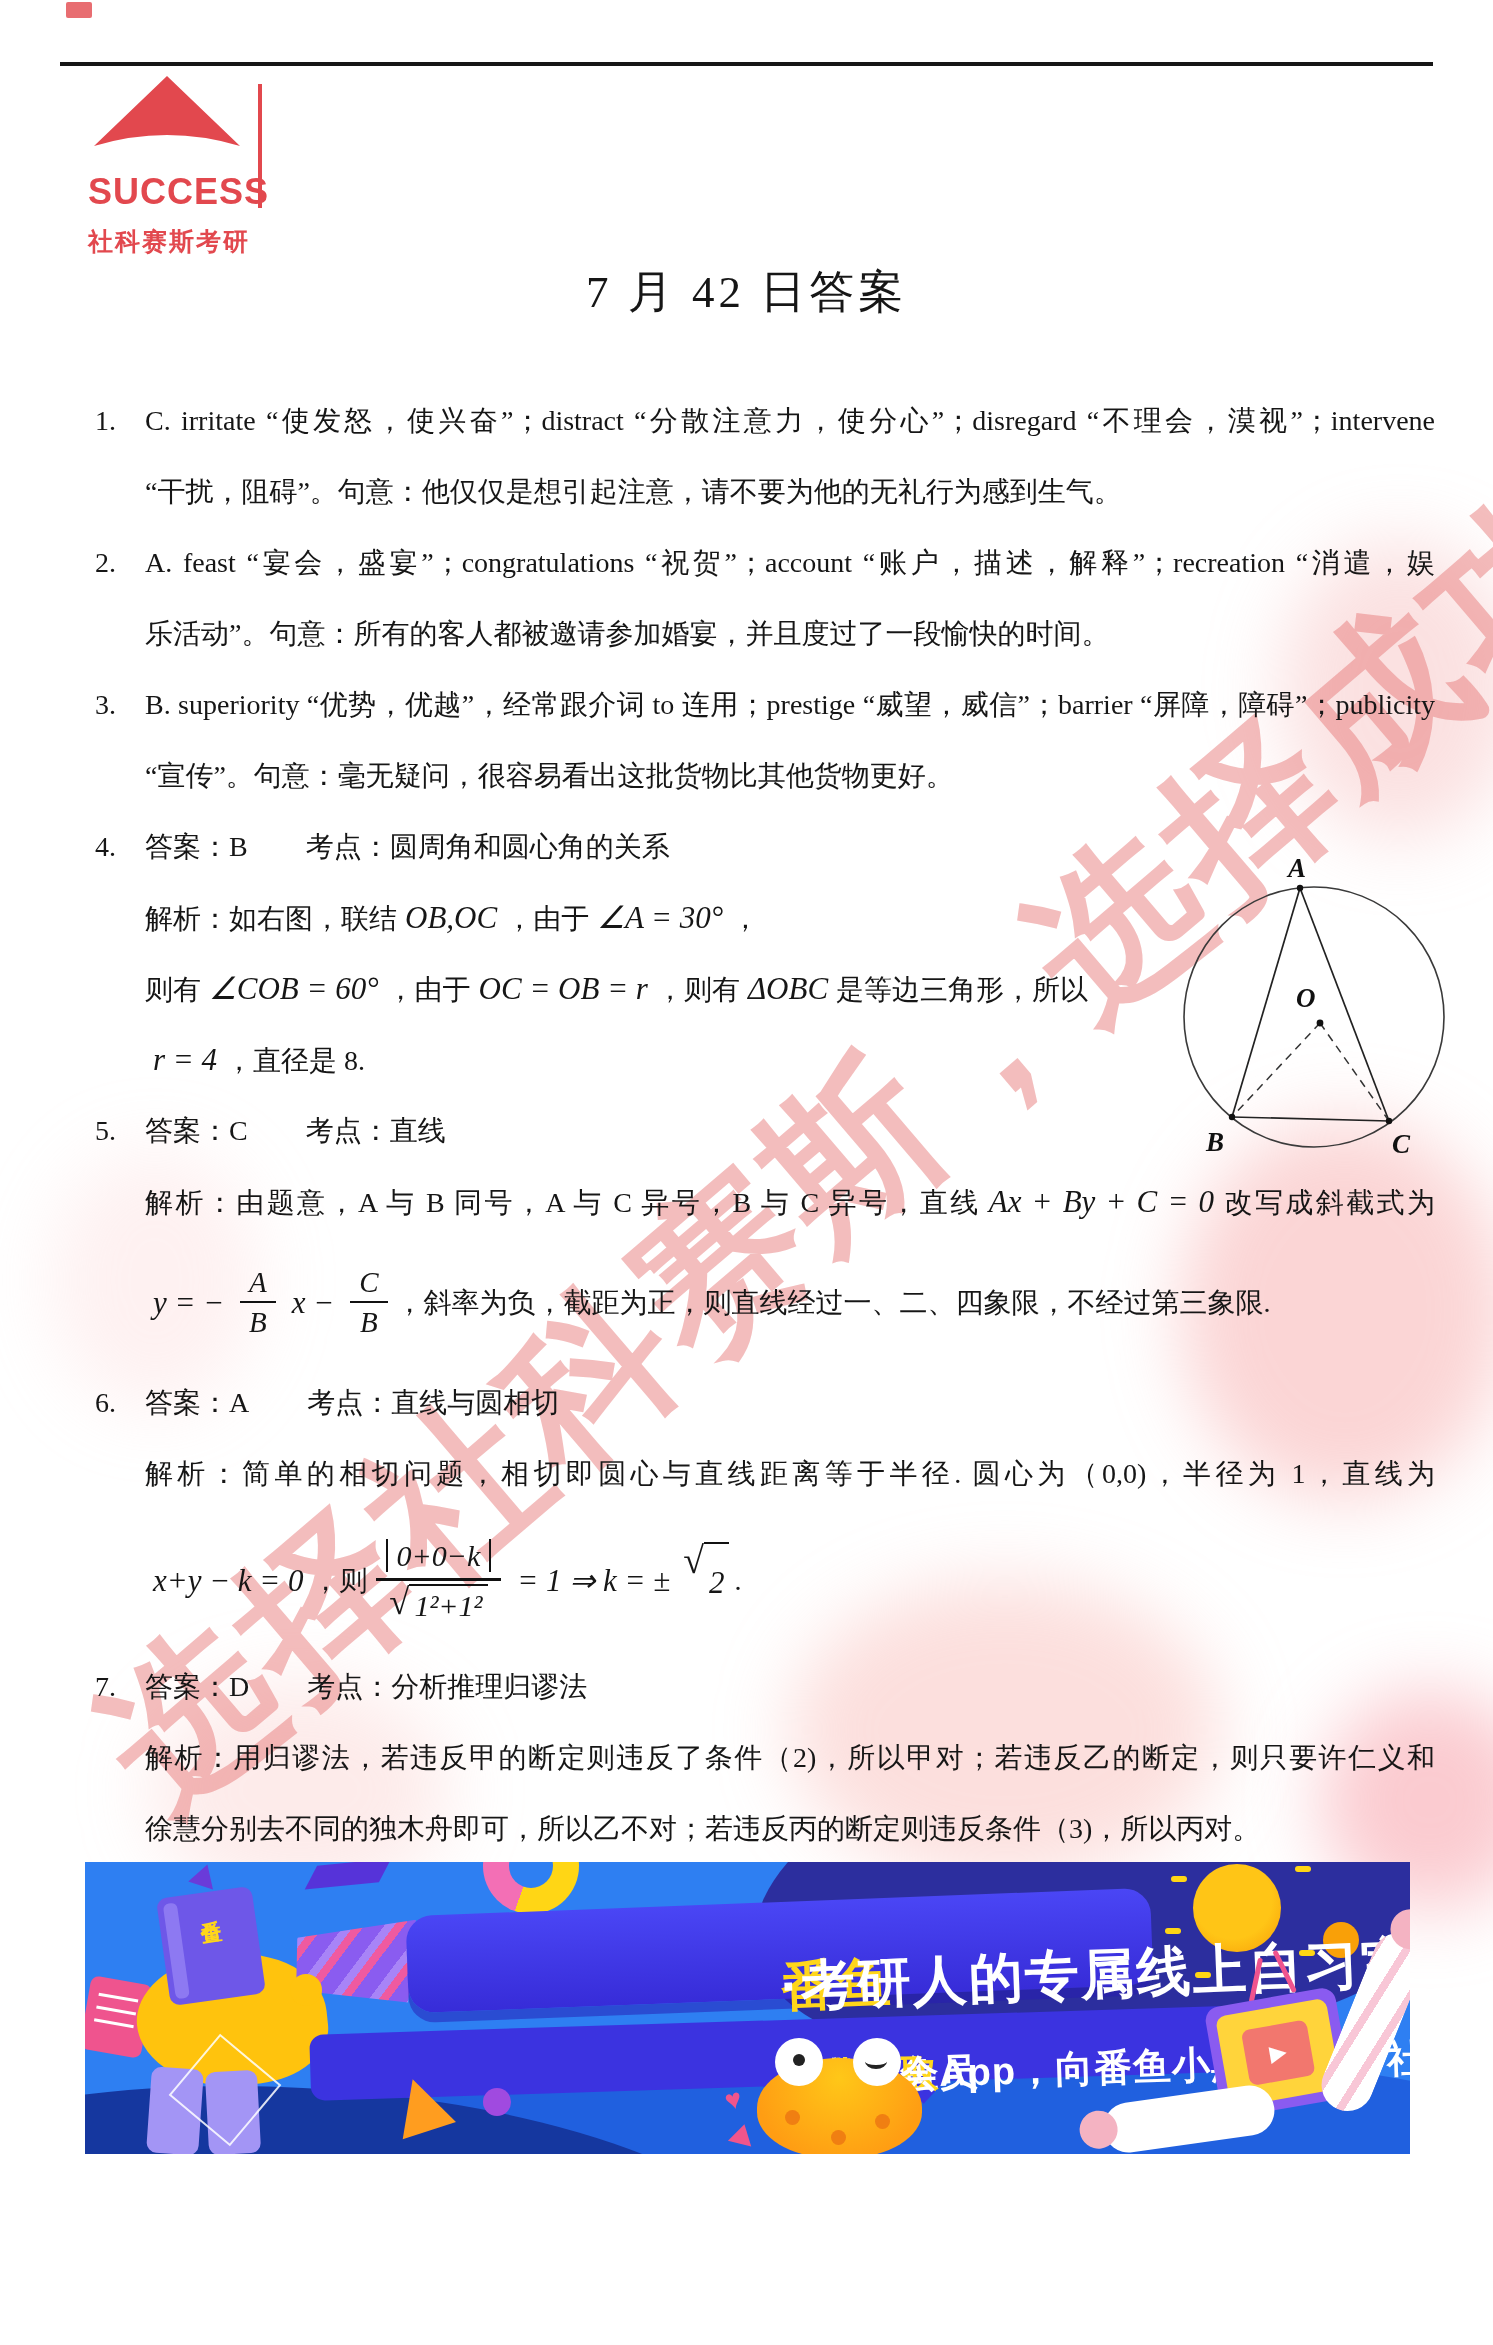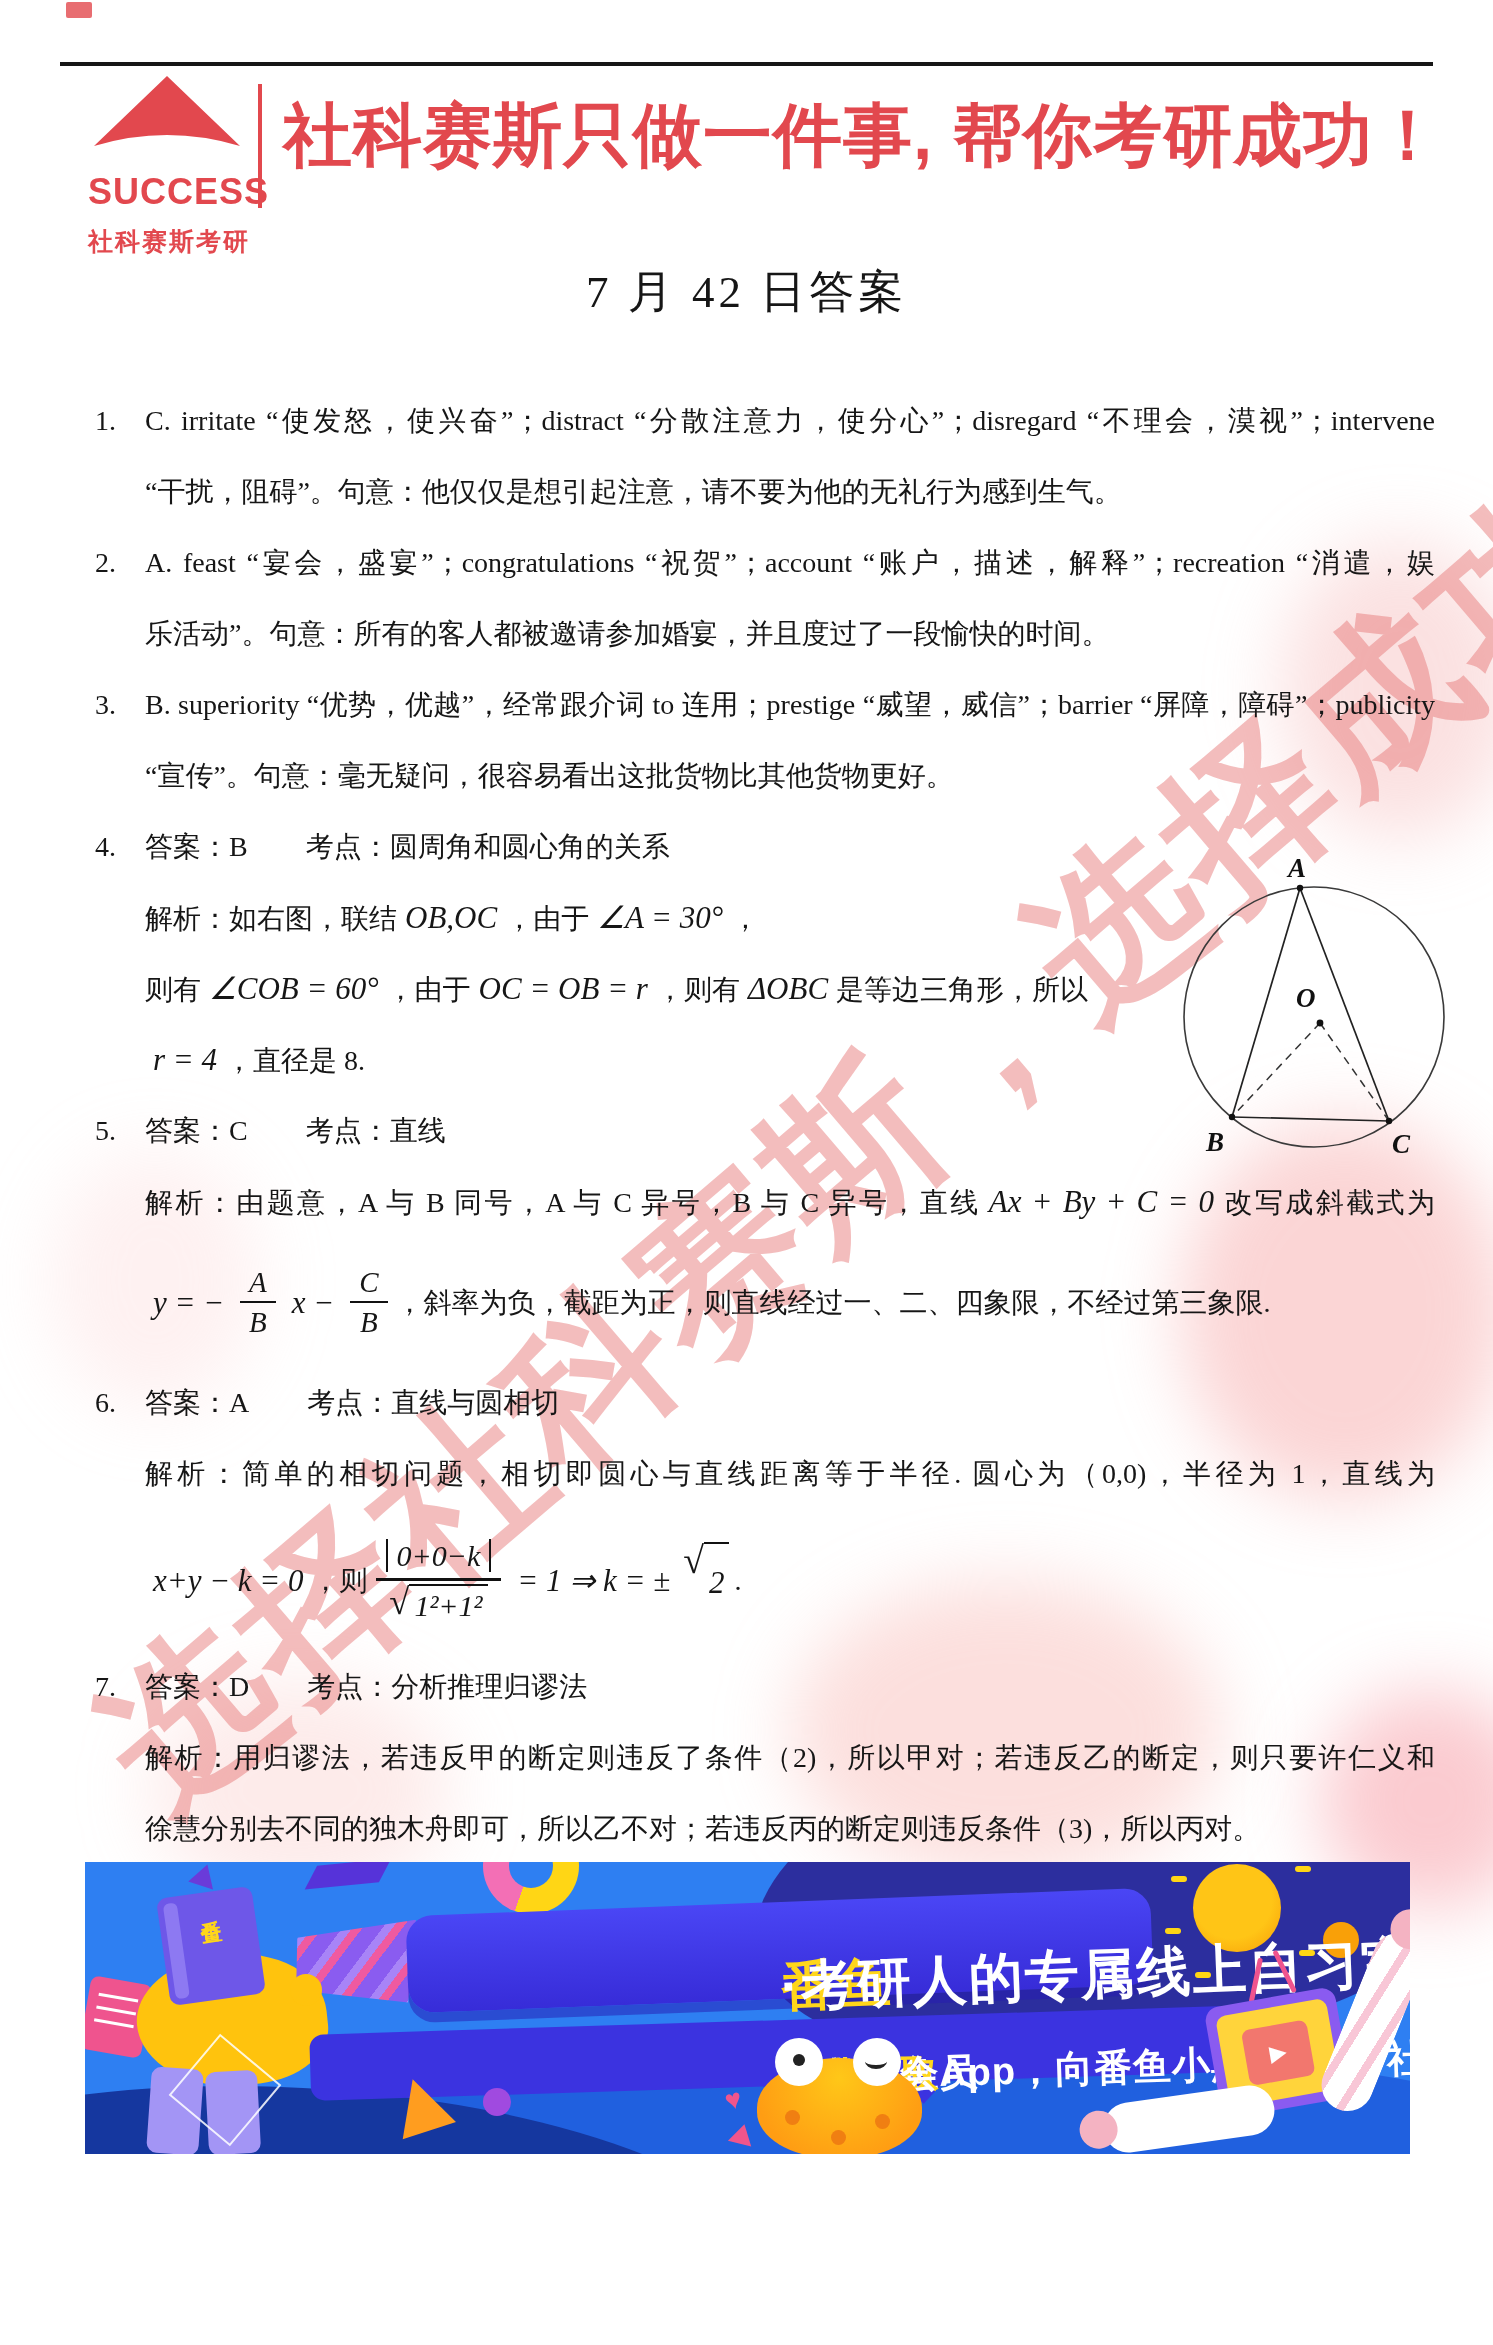--- a/index.html
+++ b/index.html
@@ -149,21 +149,20 @@
   <div class="edge-mark"></div>
   <div class="toprule"></div>
   <div class="logo">
     <svg width="158" height="80" viewBox="0 0 158 80">
       <path d="M79 4 L152 74 Q79 52 6 74 Z" fill="#e2484e"></path>
     </svg>
     <span class="brand">SUCCESS</span>
     <span class="brandcn">社科赛斯考研</span>
   </div>
   <div class="divider"></div>
-  <div class="headline">社科赛斯只做一件事, 帮你考研成功！</div>
 
   <div class="doc-title">
     <span>7 月 42 日</span><span class="t2">答案</span>
   </div>
 
   <div class="content">
       <div class="item">
         <span class="inum">1.</span>
         <div class="line fill"><span class="seg-x">C. irritate “使发怒，使兴奋”；distract “分散注意力，使分心”；disregard “不理会，漠视”；intervene</span></div>
         <div class="line"><span class="seg-x">“干扰，阻碍”。句意：他仅仅是想引起注意，请不要为他的无礼行为感到生气。</span></div>

